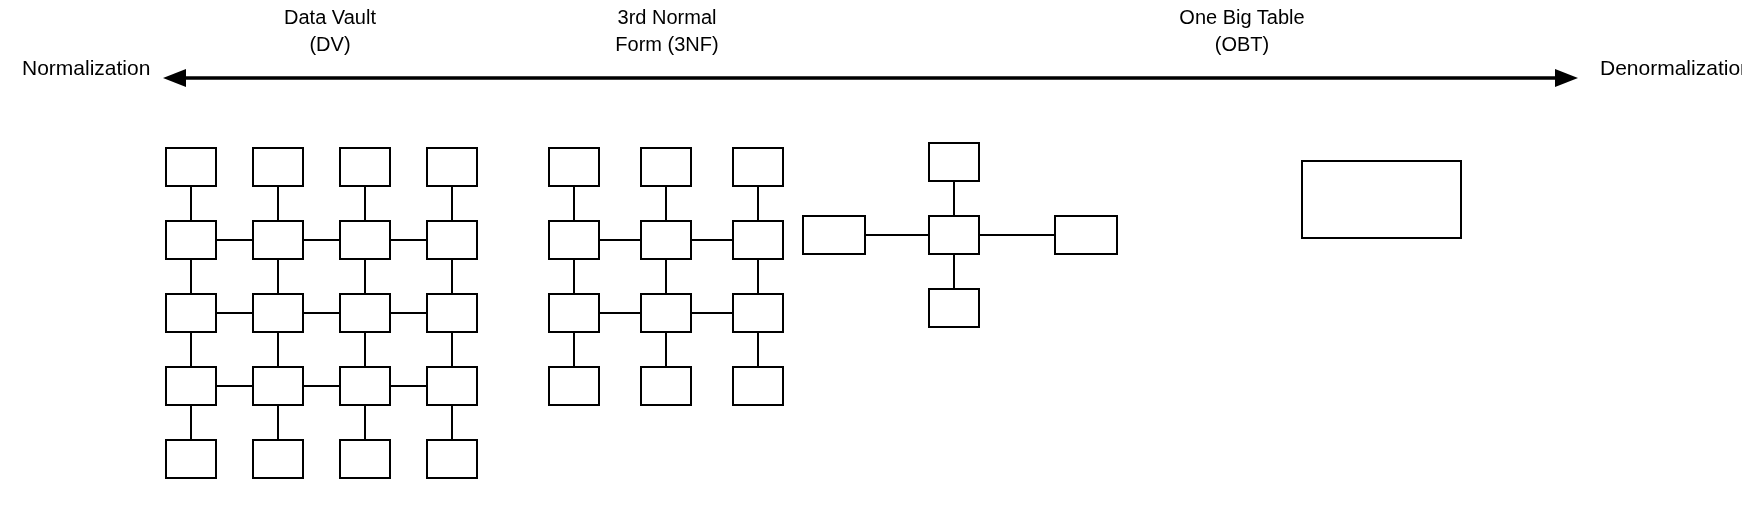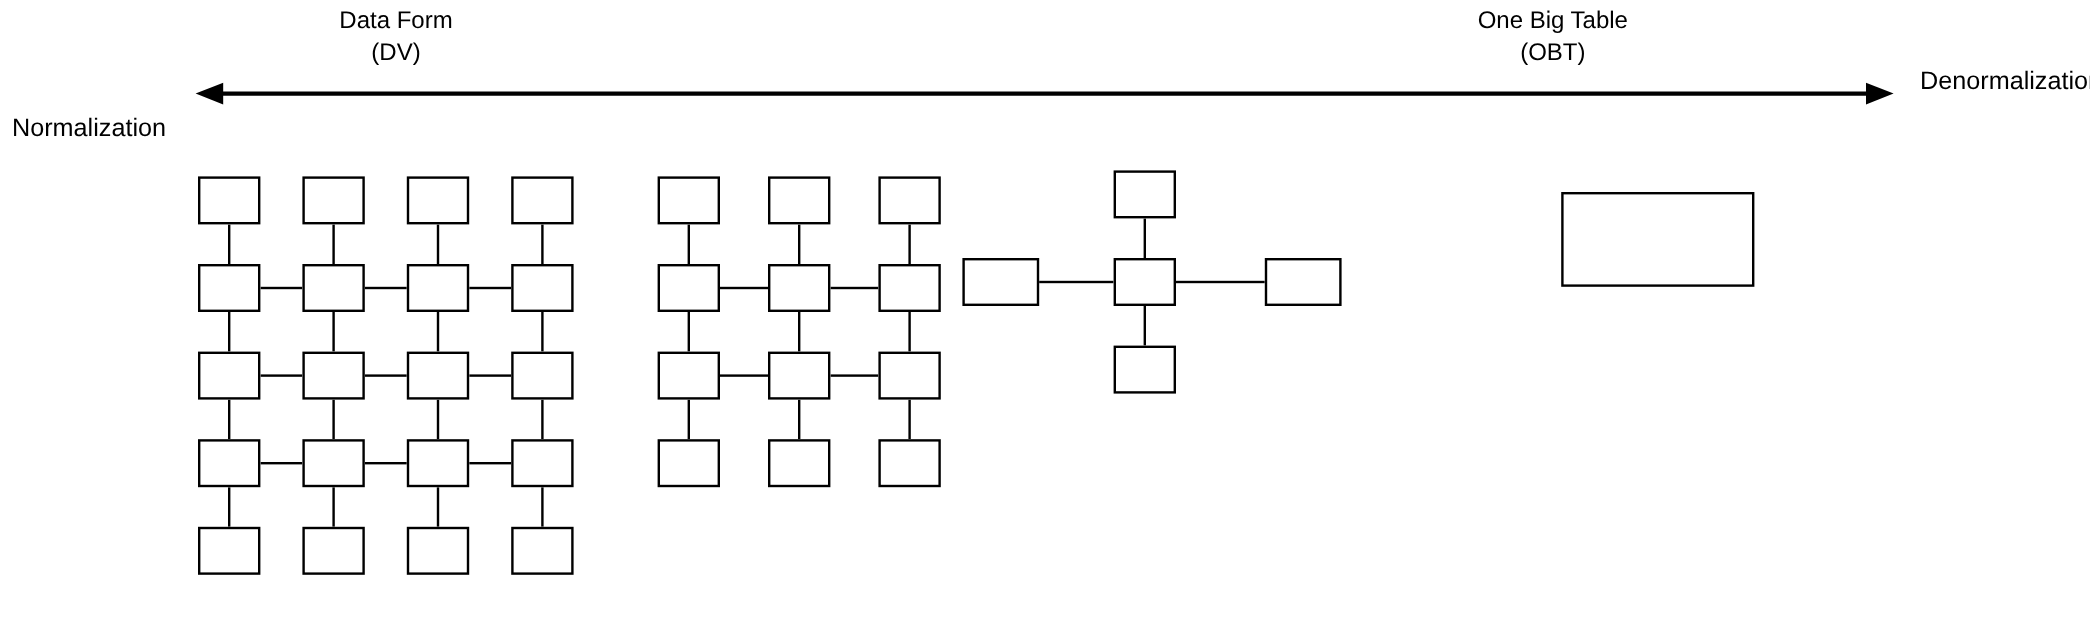--- a/index.html
+++ b/index.html
@@ -16,42 +16,41 @@
     overflow: hidden;
   }
   .axis-label {
     position: absolute;
     font-size: 21px;
     color: #000000;
     white-space: nowrap;
     line-height: 1.2;
   }
   #label-normalization {
-    left: 10px;
+    left: 22px;
     top: 55px;
-    margin-top: 39px;
   }
   #label-denormalization {
     left: 1600px;
     top: 55px;
   }
   .col-header {
     position: absolute;
     top: 4px;
     font-size: 20px;
     color: #000000;
     text-align: center;
     line-height: 1.33;
     white-space: pre-line;
     width: 260px;
   }
   #header-dv      { left: 200px; }
   #header-3nf     { left: 537px; }
   #header-dim     { left: 823px; }
-  #header-obt     { left: 1164px; }
+  #header-obt     { left: 1112px; }
 
   #axis-svg {
     position: absolute;
     left: 0;
     top: 0;
     width: 1742px;
     height: 524px;
     pointer-events: none;
   }
   .model-box {
@@ -82,22 +81,24 @@
   <svg id="axis-svg" viewBox="0 0 1742 524" xmlns="http://www.w3.org/2000/svg">
     <line x1="176" y1="78" x2="1565" y2="78" stroke="#000000" stroke-width="3.5"></line>
     <polygon points="163,78 186,69 186,87" fill="#000000"></polygon>
     <polygon points="1578,78 1555,69 1555,87" fill="#000000"></polygon>
   </svg>
 
   <div class="axis-label" id="label-normalization">Normalization</div>
 
   <div class="axis-label" id="label-denormalization">Denormalization</div>
 
-  <div class="col-header" id="header-dv">Data Form
+  <div class="col-header" id="header-dv">Data Vault
 (DV)</div>
+  <div class="col-header" id="header-3nf">3rd Normal
+Form (3NF)</div>
   <div class="col-header" id="header-obt">One Big Table
 (OBT)</div>
 
   <div class="cluster" id="cluster-layer">
       <div class="model-box" style="left: 165px; top: 147px; width: 52px; height: 40px;"></div>
       <div class="connector v" style="left: 189.75px; top: 187px; height: 33px;"></div>
       <div class="model-box" style="left: 252px; top: 147px; width: 52px; height: 40px;"></div>
       <div class="connector v" style="left: 276.75px; top: 187px; height: 33px;"></div>
       <div class="model-box" style="left: 339px; top: 147px; width: 52px; height: 40px;"></div>
       <div class="connector v" style="left: 363.75px; top: 187px; height: 33px;"></div>

